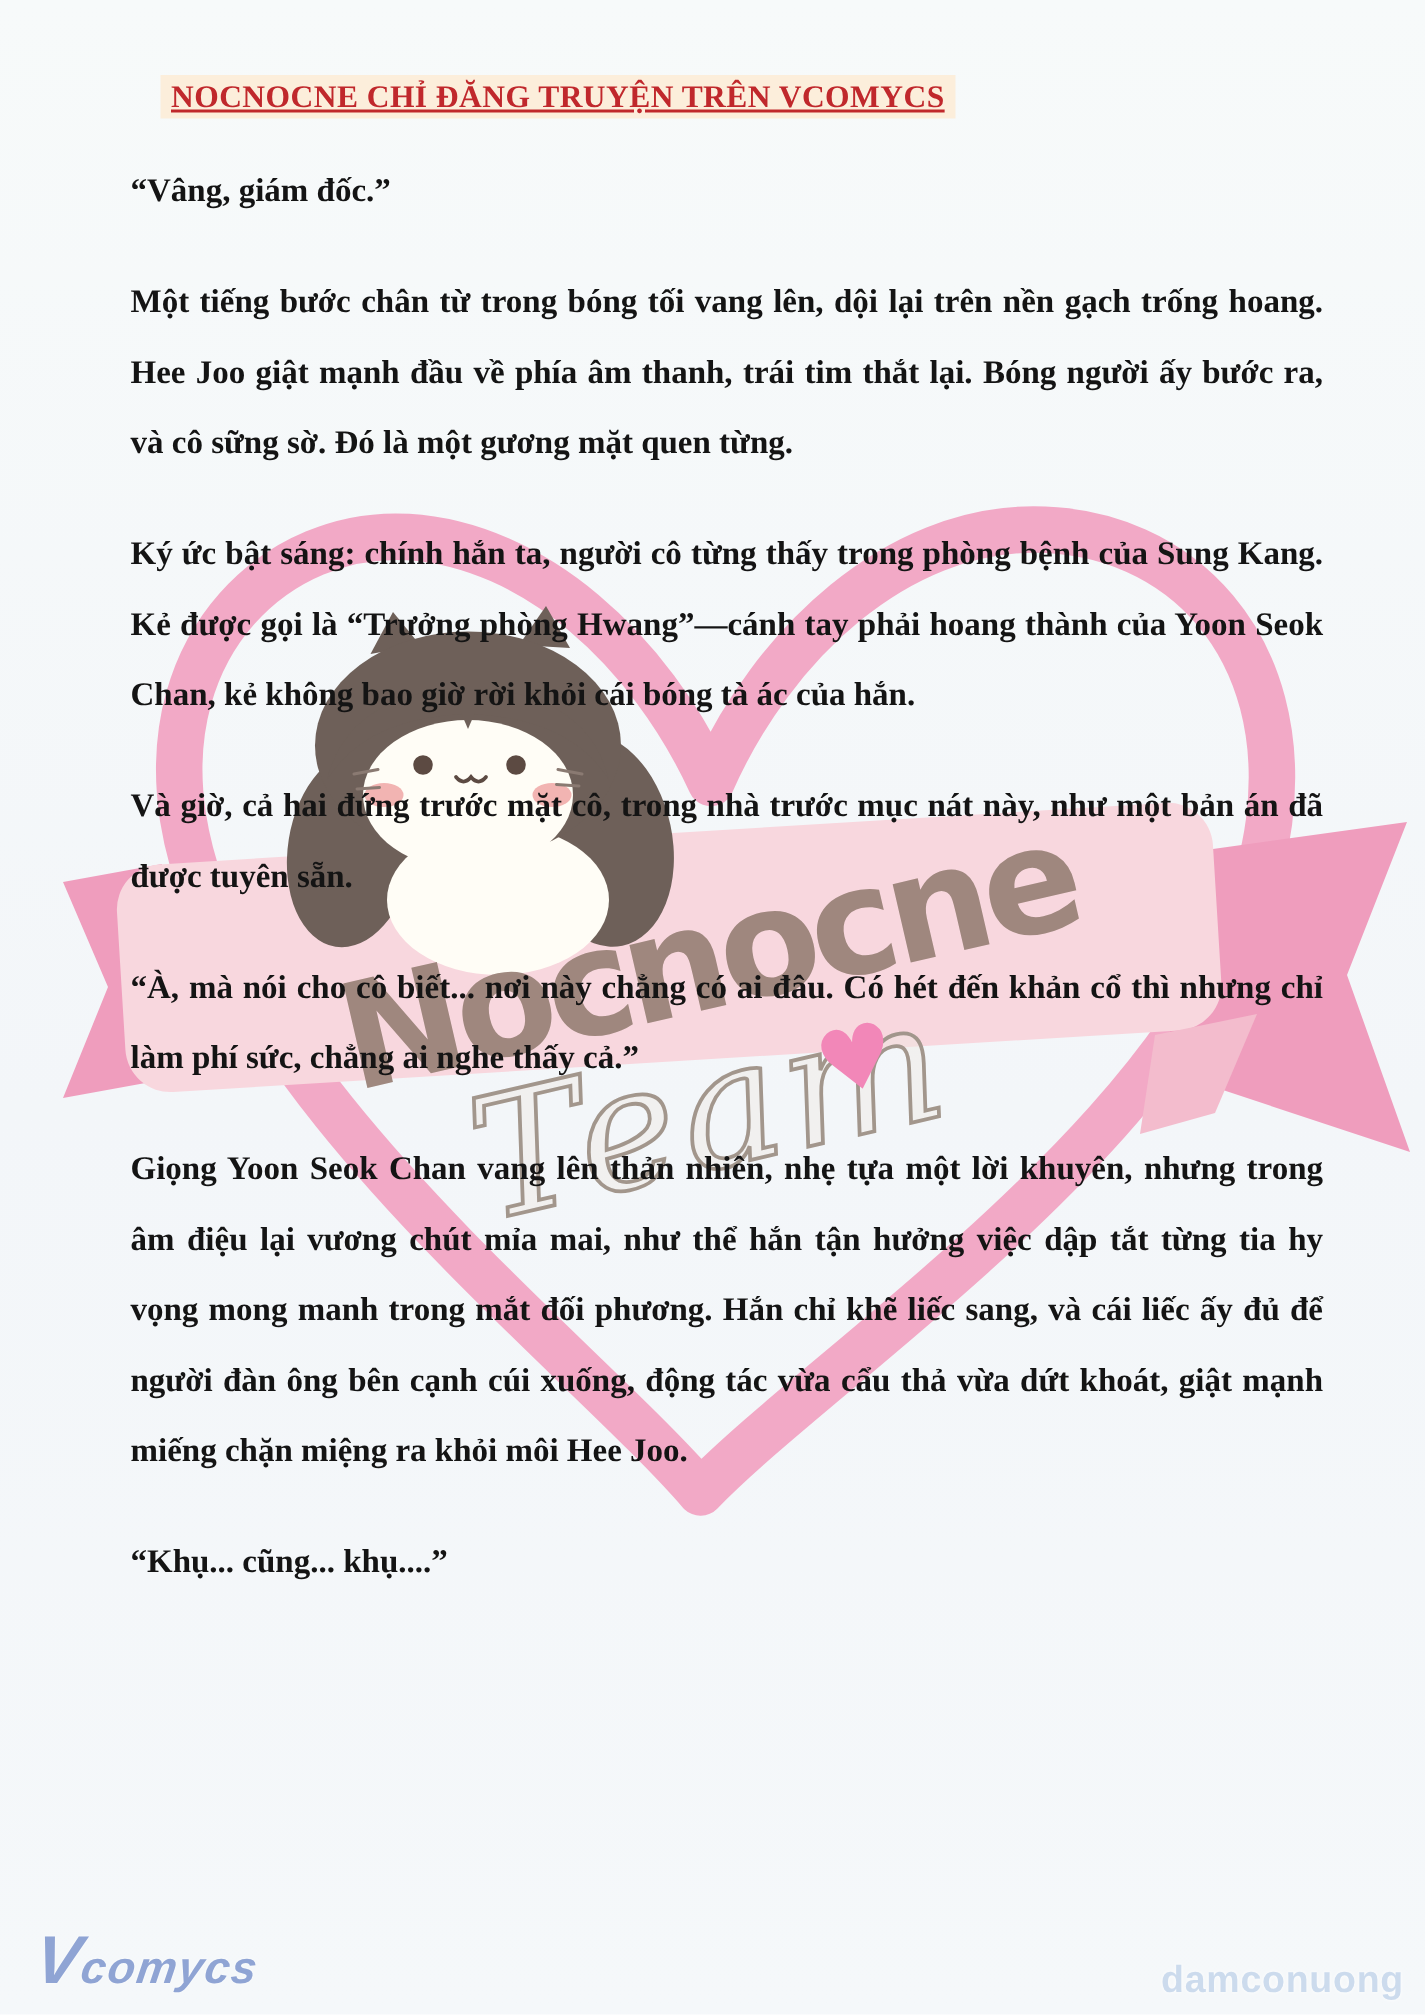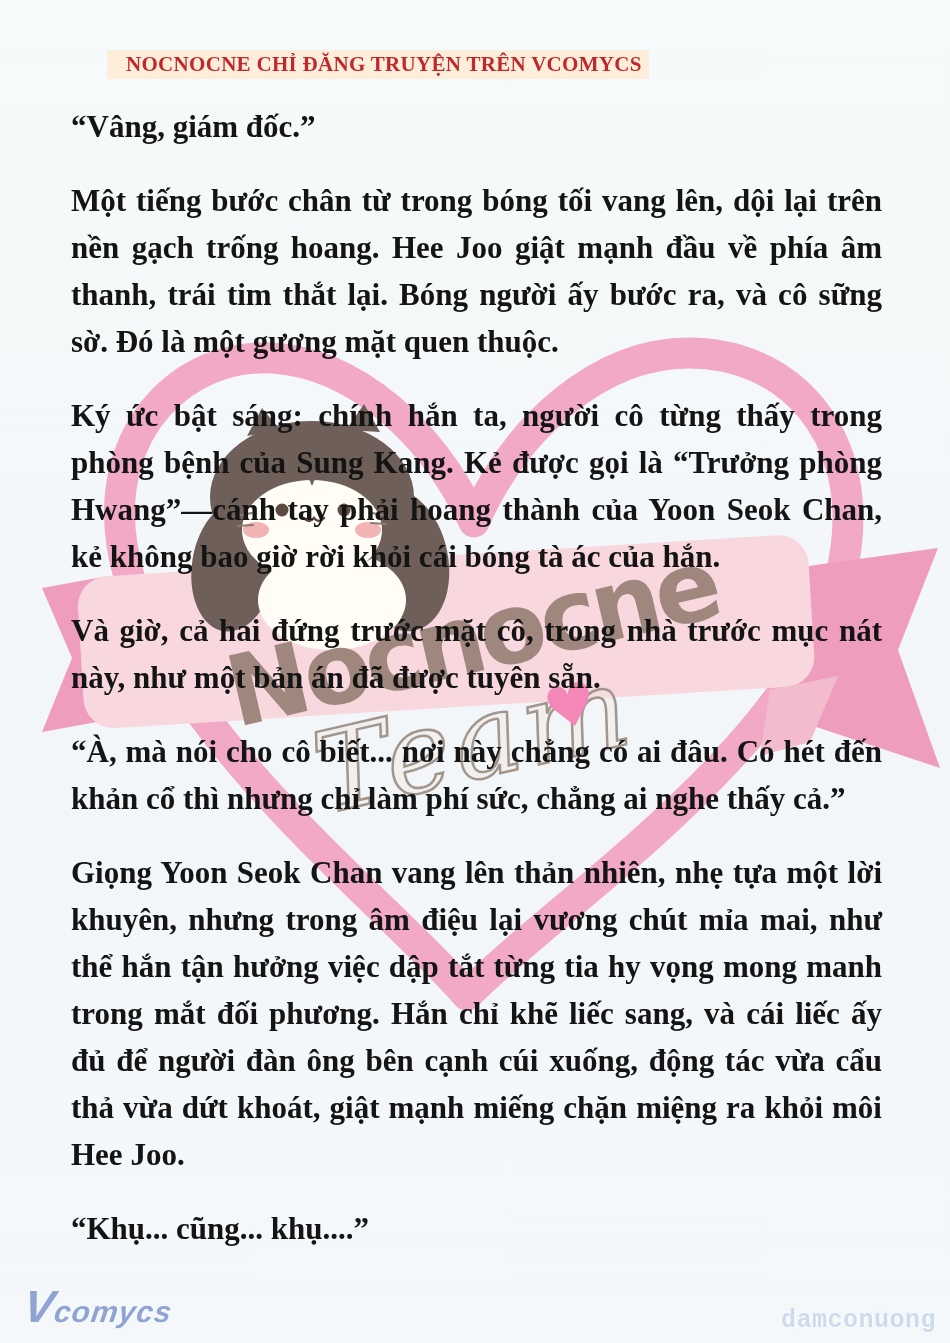--- a/index.html
+++ b/index.html
@@ -16,43 +16,43 @@
   }
   .content {
     position:absolute; left:71px; top:0; width:811px; z-index:2;
   }
   .header-note {
     margin:52px 0 26px 36px;
     font-size:21px; font-weight:bold; letter-spacing:0.3px;
     color:#c0282c;
   }
   .header-note span {
-    background:#fceedb; padding:2px 7px 3px 19px;
+    background:#fceedb; padding:2px 7px 3px 7px;text-decoration:underline;
   }
   .content p {
-    margin:0 0 27px 0;
-    font-size:31px; line-height:47px; font-weight:600;
+    margin:0 0 27px 16px;
+    font-size:22px; line-height:47px; font-weight:600;
     color:#141414;
     text-align:justify;
   }
   .footer { position:absolute; left:0; right:0; bottom:0; height:60px; z-index:2; }
   .vcomycs-logo {
     position:absolute; left:24px; bottom:10px;
     font-family:"Liberation Sans","DejaVu Sans",sans-serif;
     font-style:italic; font-weight:bold;
     font-size:30px; letter-spacing:1px;
     color:#8fa4d4;
     transform:skewX(-8deg);
     text-transform:lowercase;
     text-shadow:0 0 2px rgba(255,255,255,0.8);
   }
   .vcomycs-logo::first-letter { text-transform:uppercase; font-size:1.5em; }
   .credit {
     position:absolute; right:14px; bottom:8px;
-    font-family:Liberation Mono, monospace;
+    font-family:Liberation Sans, sans-serif;
     font-weight:bold; font-size:25px; letter-spacing:0.5px;
     color:#ccdbed;
     text-shadow:0 0 3px #ffffff;
   }
 </style>
 </head>
 <body>
 
 <div class="page">
 
@@ -100,21 +100,21 @@
     <text x="472" y="672" transform="rotate(-13 472 640)" text-anchor="middle" font-family="DejaVu Sans, sans-serif" font-weight="bold" font-size="98" letter-spacing="-5" fill="#9b8379" opacity="0.95">Nocnocne</text>
     <text x="478" y="778" transform="rotate(-13 478 760)" text-anchor="middle" font-family="DejaVu Serif, serif" font-style="italic" font-size="112" letter-spacing="4" fill="#efe9e2" fill-opacity="0.45" stroke="#a2968c" stroke-width="2.5">Team</text>
     <text x="572" y="726" transform="rotate(-13 572 712)" text-anchor="middle" font-family="DejaVu Sans, sans-serif" font-size="58" fill="#f287b8">♥</text>
   </svg>
 
   <div class="content">
     <div class="header-note">
       <span>NOCNOCNE CHỈ ĐĂNG TRUYỆN TRÊN VCOMYCS</span>
     </div>
     <p>“Vâng, giám đốc.”</p>
-    <p>Một tiếng bước chân từ trong bóng tối vang lên, dội lại trên nền gạch trống hoang. Hee Joo giật mạnh đầu về phía âm thanh, trái tim thắt lại. Bóng người ấy bước ra, và cô sững sờ. Đó là một gương mặt quen thuộc.</p>
+    <p>Một tiếng bước chân từ trong bóng tối vang lên, dội lại trên nền gạch trống hoang. Hee Joo giật mạnh đầu về phía âm thanh, trái tim thắt lại. Bóng người ấy bước ra, và cô sững sờ. Đó là một gương mặt quen từng.</p>
     <p>Ký ức bật sáng: chính hắn ta, người cô từng thấy trong phòng bệnh của Sung Kang. Kẻ được gọi là “Trưởng phòng Hwang”—cánh tay phải hoang thành của Yoon Seok Chan, kẻ không bao giờ rời khỏi cái bóng tà ác của hắn.</p>
     <p>Và giờ, cả hai đứng trước mặt cô, trong nhà trước mục nát này, như một bản án đã được tuyên sẵn.</p>
     <p>“À, mà nói cho cô biết... nơi này chẳng có ai đâu. Có hét đến khản cổ thì nhưng chỉ làm phí sức, chẳng ai nghe thấy cả.”</p>
     <p>Giọng Yoon Seok Chan vang lên thản nhiên, nhẹ tựa một lời khuyên, nhưng trong âm điệu lại vương chút mỉa mai, như thể hắn tận hưởng việc dập tắt từng tia hy vọng mong manh trong mắt đối phương. Hắn chỉ khẽ liếc sang, và cái liếc ấy đủ để người đàn ông bên cạnh cúi xuống, động tác vừa cẩu thả vừa dứt khoát, giật mạnh miếng chặn miệng ra khỏi môi Hee Joo.</p>
     <p>“Khụ... cũng... khụ....”</p>
   </div>
 
   <div class="footer">
     <div class="vcomycs-logo">VCOMYCS</div>
     <div class="credit">damconuong</div>

